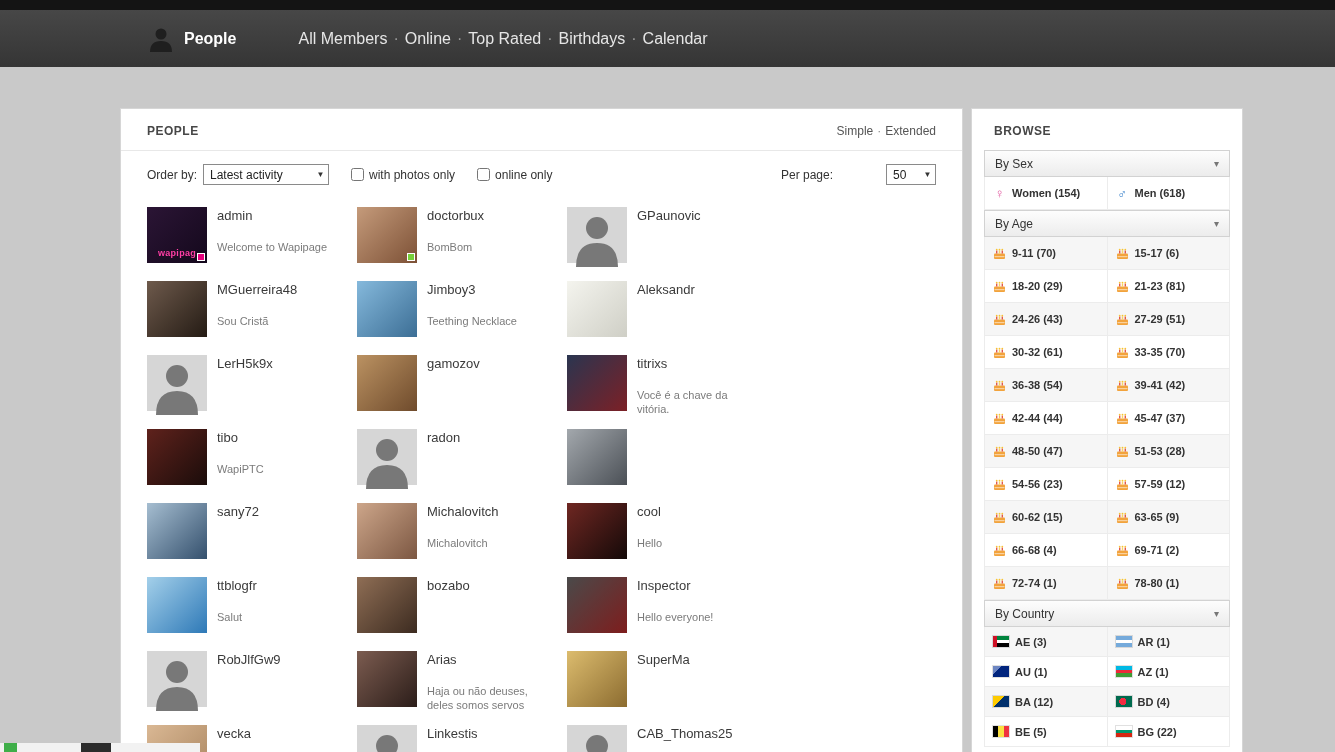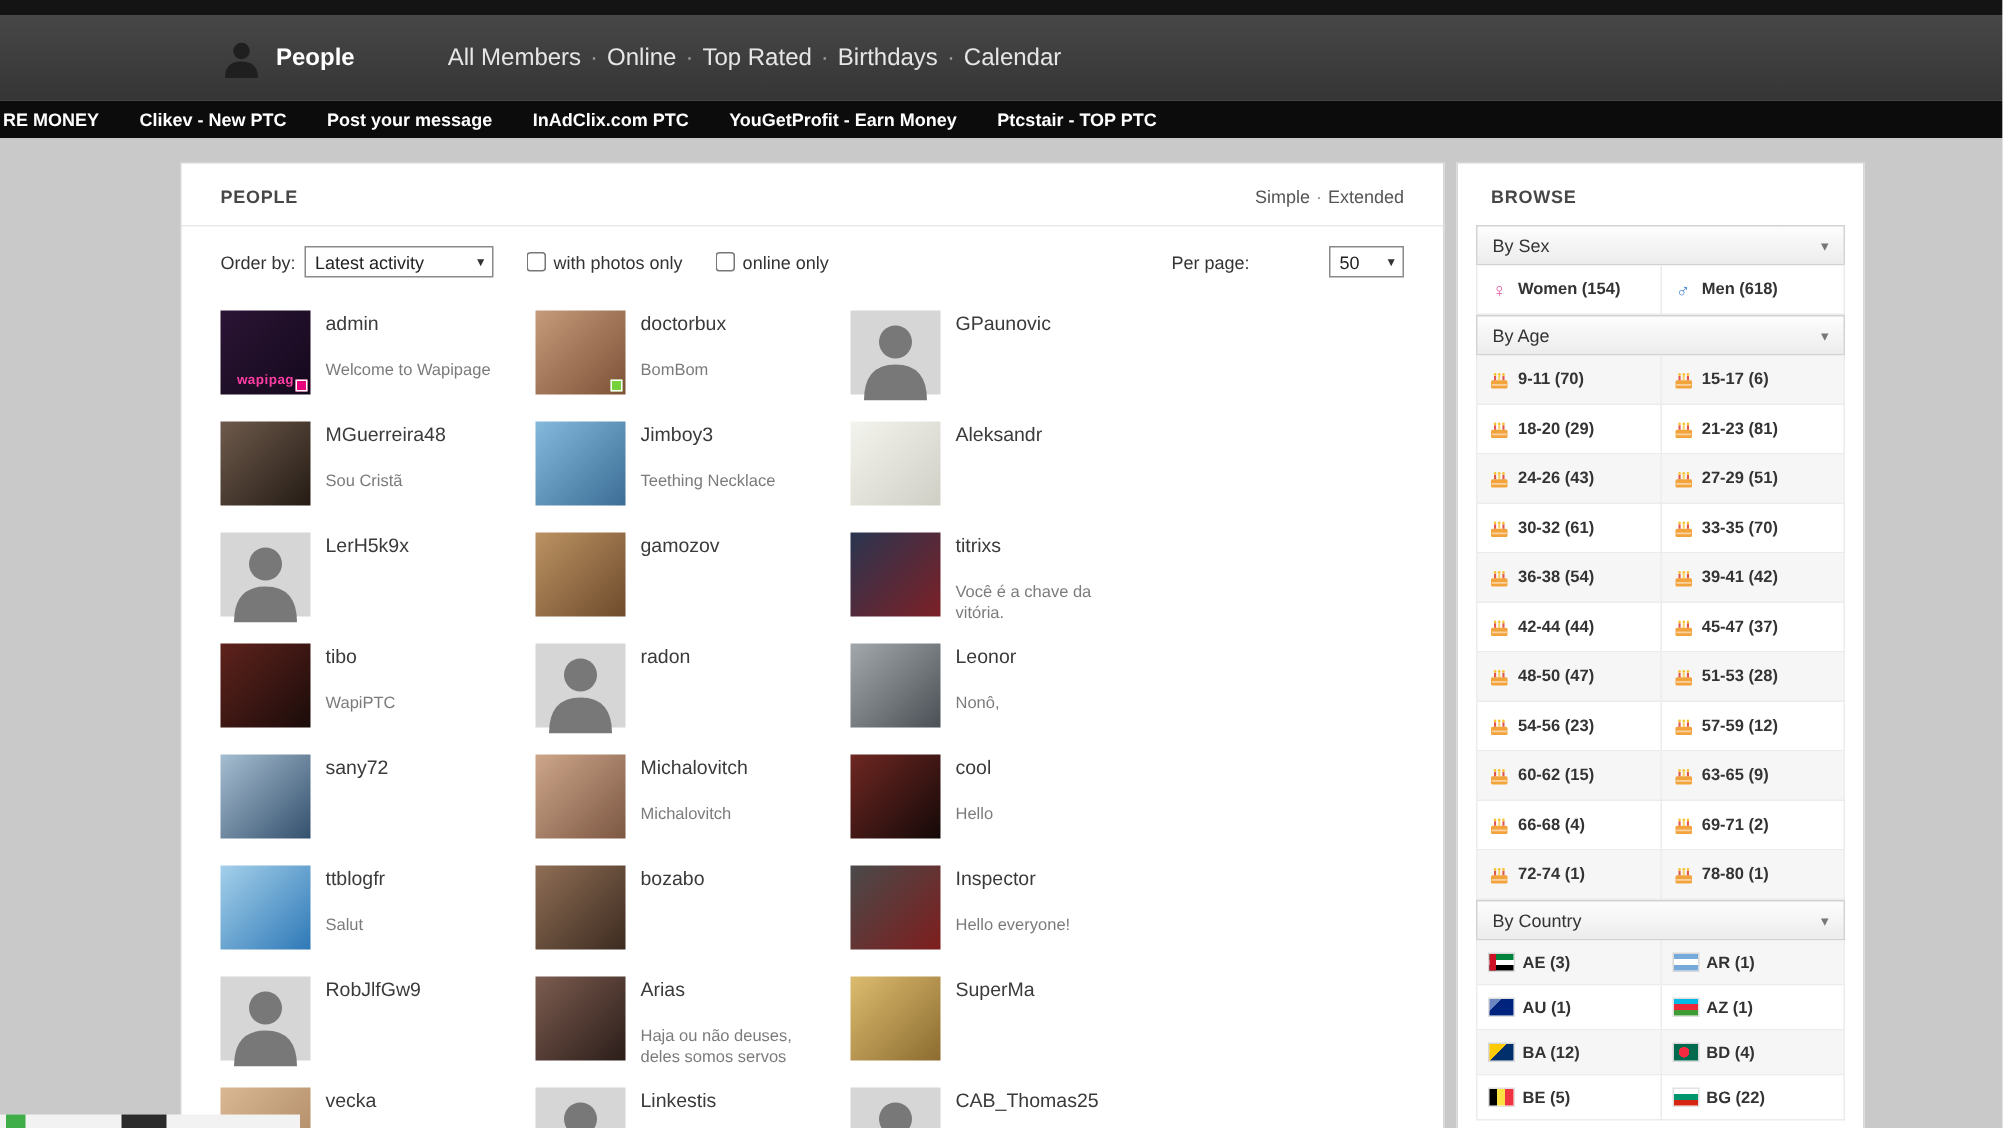--- a/index.html
+++ b/index.html
@@ -135,28 +135,20 @@
           <span class="nav-sep">·</span>
           <span class="nav-link">Top Rated</span>
           <span class="nav-sep">·</span>
           <span class="nav-link">Birthdays</span>
           <span class="nav-sep">·</span>
           <span class="nav-link">Calendar</span>
         </nav>
     </div>
   </header>
 
-  <div class="ticker">
-      <span class="ticker-link">RE MONEY</span>
-      <span class="ticker-link">Clikev - New PTC</span>
-      <span class="ticker-link">Post your message</span>
-      <span class="ticker-link">InAdClix.com PTC</span>
-      <span class="ticker-link">YouGetProfit - Earn Money</span>
-      <span class="ticker-link">Ptcstair - TOP PTC</span>
-    </div>
 
   <div class="content">
 
     <section class="people-panel">
       <div class="panel-head">
         <span class="panel-title">PEOPLE</span>
         <span class="view-links">
           <span class="view-link">Simple</span><span class="view-sep">·</span><span class="view-link">Extended</span>
         </span>
       </div>
@@ -284,24 +276,20 @@
               </svg>
             </div>
     <div class="member-info">
       <div class="member-name">radon</div>
       <div class="member-status"></div>
     </div>
   </div>
 
   <div class="member-card">
     <div class="avatar" style="background: linear-gradient(135deg, rgb(163, 168, 173), rgb(75, 80, 86));"></div>
-    <div class="member-info">
-      <div class="member-name">Leonor</div>
-      <div class="member-status">Nonô,</div>
-    </div>
   </div>
 
   <div class="member-card">
     <div class="avatar" style="background: linear-gradient(135deg, rgb(166, 190, 209), rgb(52, 80, 109));"></div>
     <div class="member-info">
       <div class="member-name">sany72</div>
       <div class="member-status"></div>
     </div>
   </div>
 

